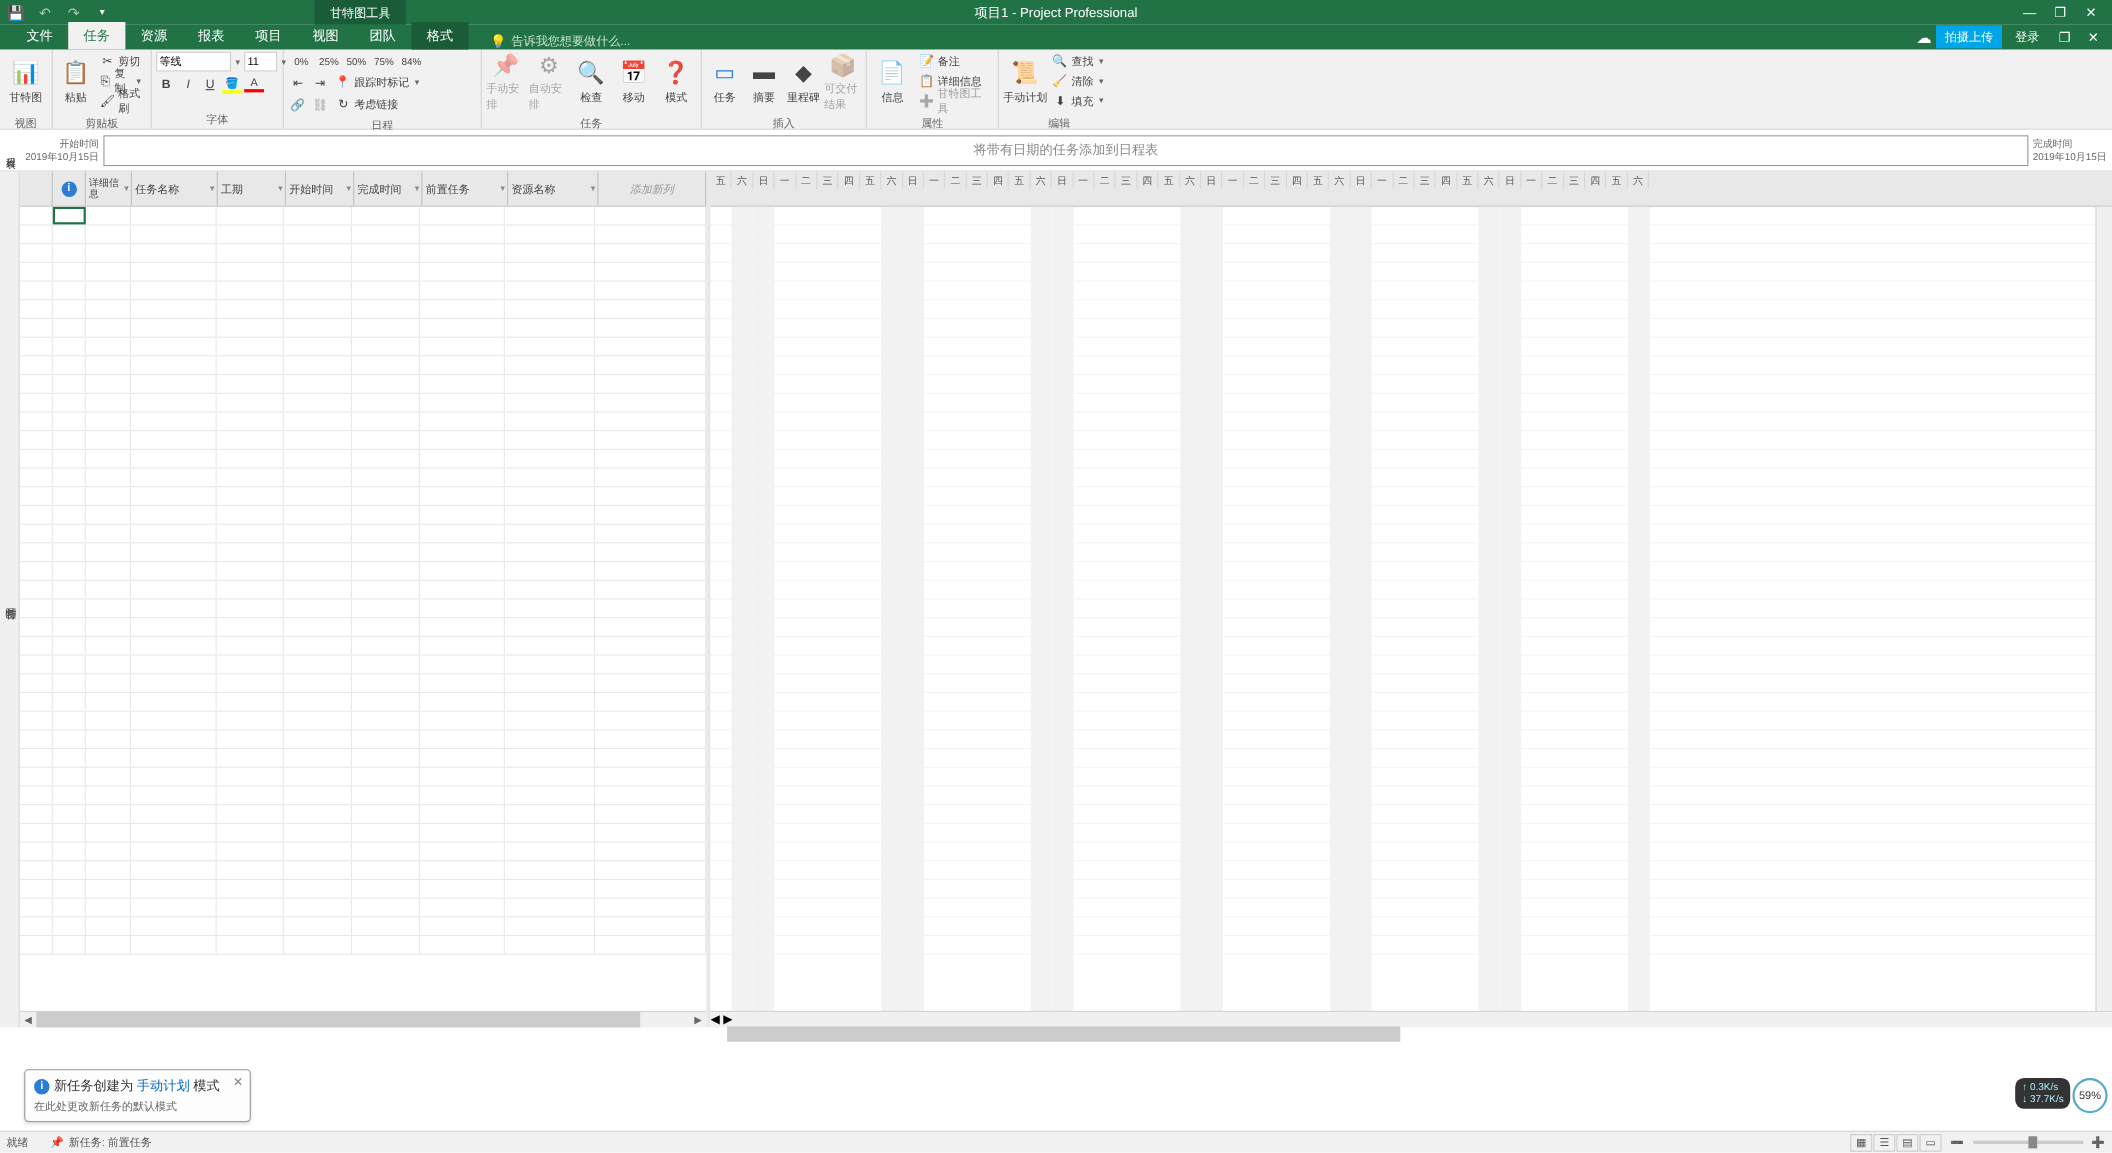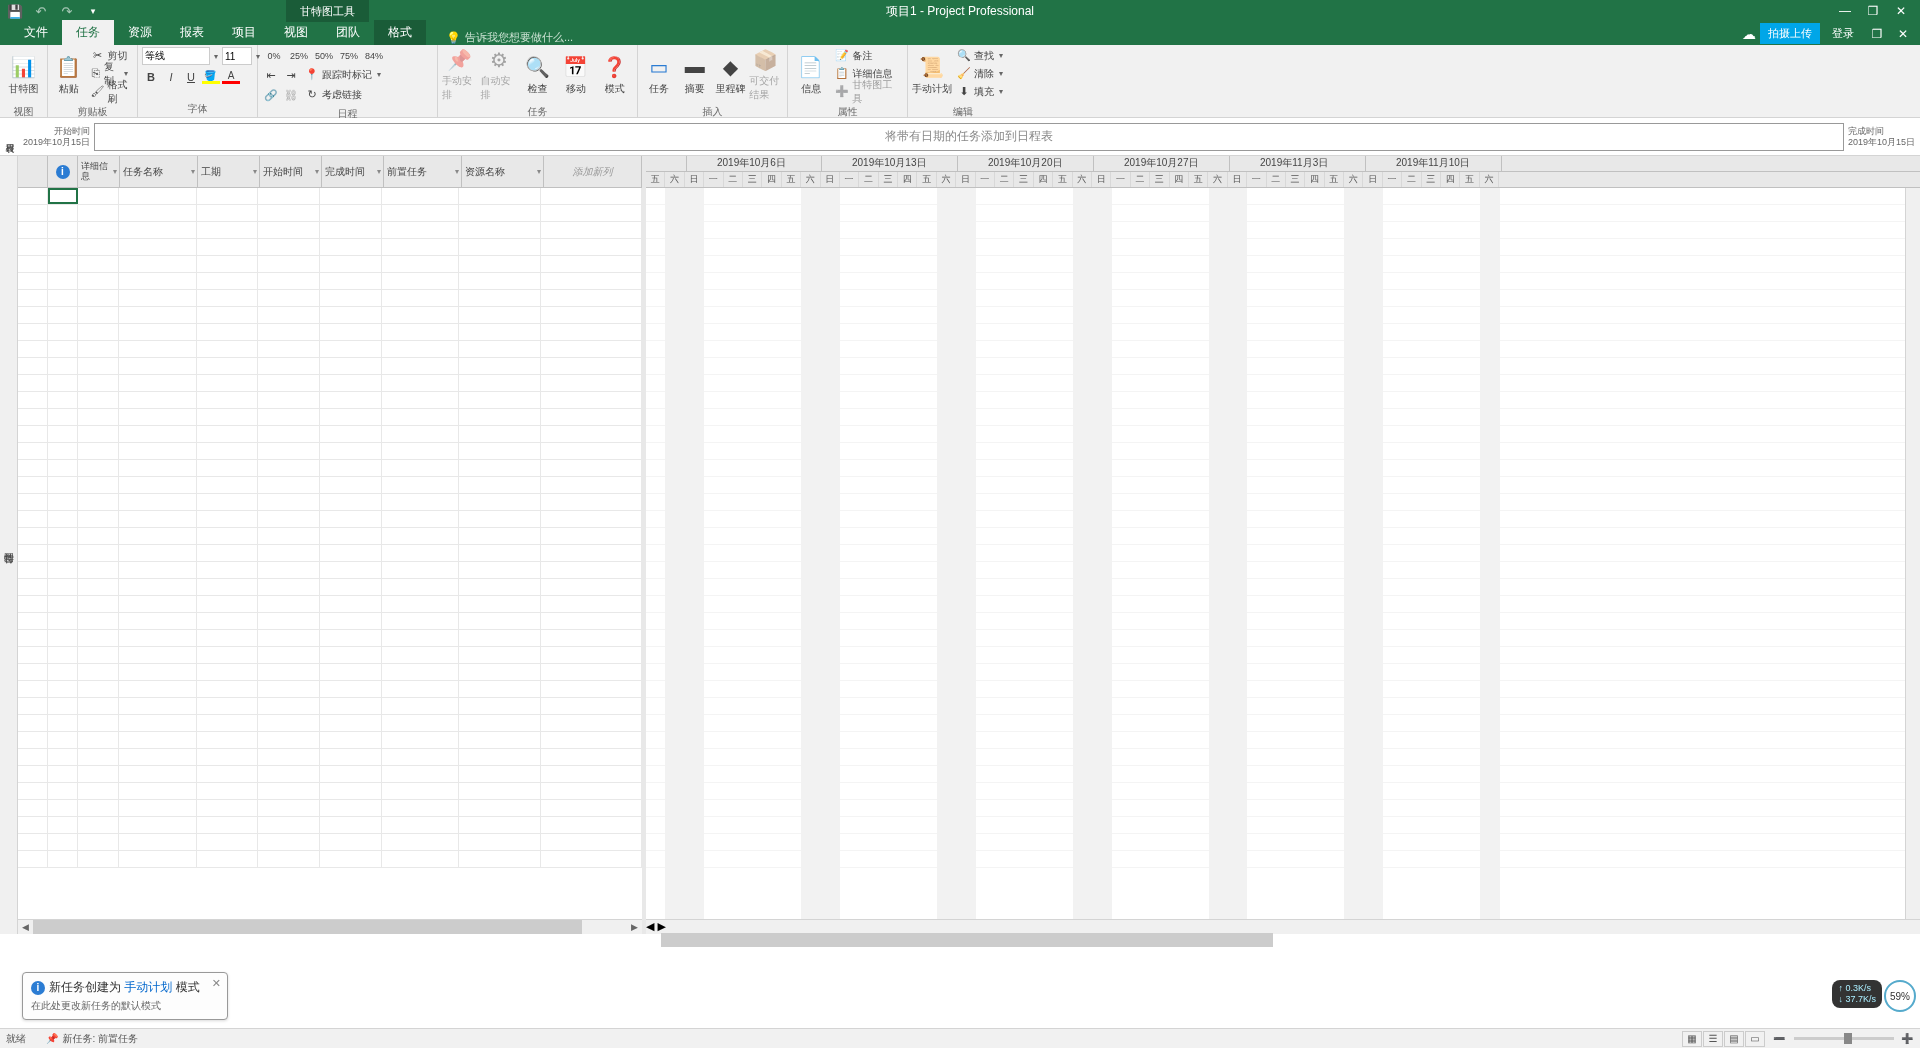--- a/index.html
+++ b/index.html
@@ -874,29 +874,20 @@
       </div>
     <div class="grid-hscroll">
       <span class="arrow" style="left:0">◀</span>
       <div class="thumb" style="left:15px"></div>
       <span class="arrow" style="right:0">▶</span>
     </div>
   </div>
 
   <div class="gantt-pane">
     <div class="gantt-header">
-      <div class="gh-weeks" id="gh-weeks">
-          <div class="gh-week" style="width: 40px; padding-left: 40px;"></div>
-          <div class="gh-week" style="width: 135px;">2019年10月6日</div>
-          <div class="gh-week" style="width: 136px;">2019年10月13日</div>
-          <div class="gh-week" style="width: 136px;">2019年10月20日</div>
-          <div class="gh-week" style="width: 136px;">2019年10月27日</div>
-          <div class="gh-week" style="width: 136px;">2019年11月3日</div>
-          <div class="gh-week" style="width: 136px;">2019年11月10日</div>
-        </div>
       <div class="gh-days" id="gh-days">
           <div class="gh-day">五</div>
           <div class="gh-day">六</div>
           <div class="gh-day">日</div>
           <div class="gh-day">一</div>
           <div class="gh-day">二</div>
           <div class="gh-day">三</div>
           <div class="gh-day">四</div>
           <div class="gh-day">五</div>
           <div class="gh-day">六</div>

